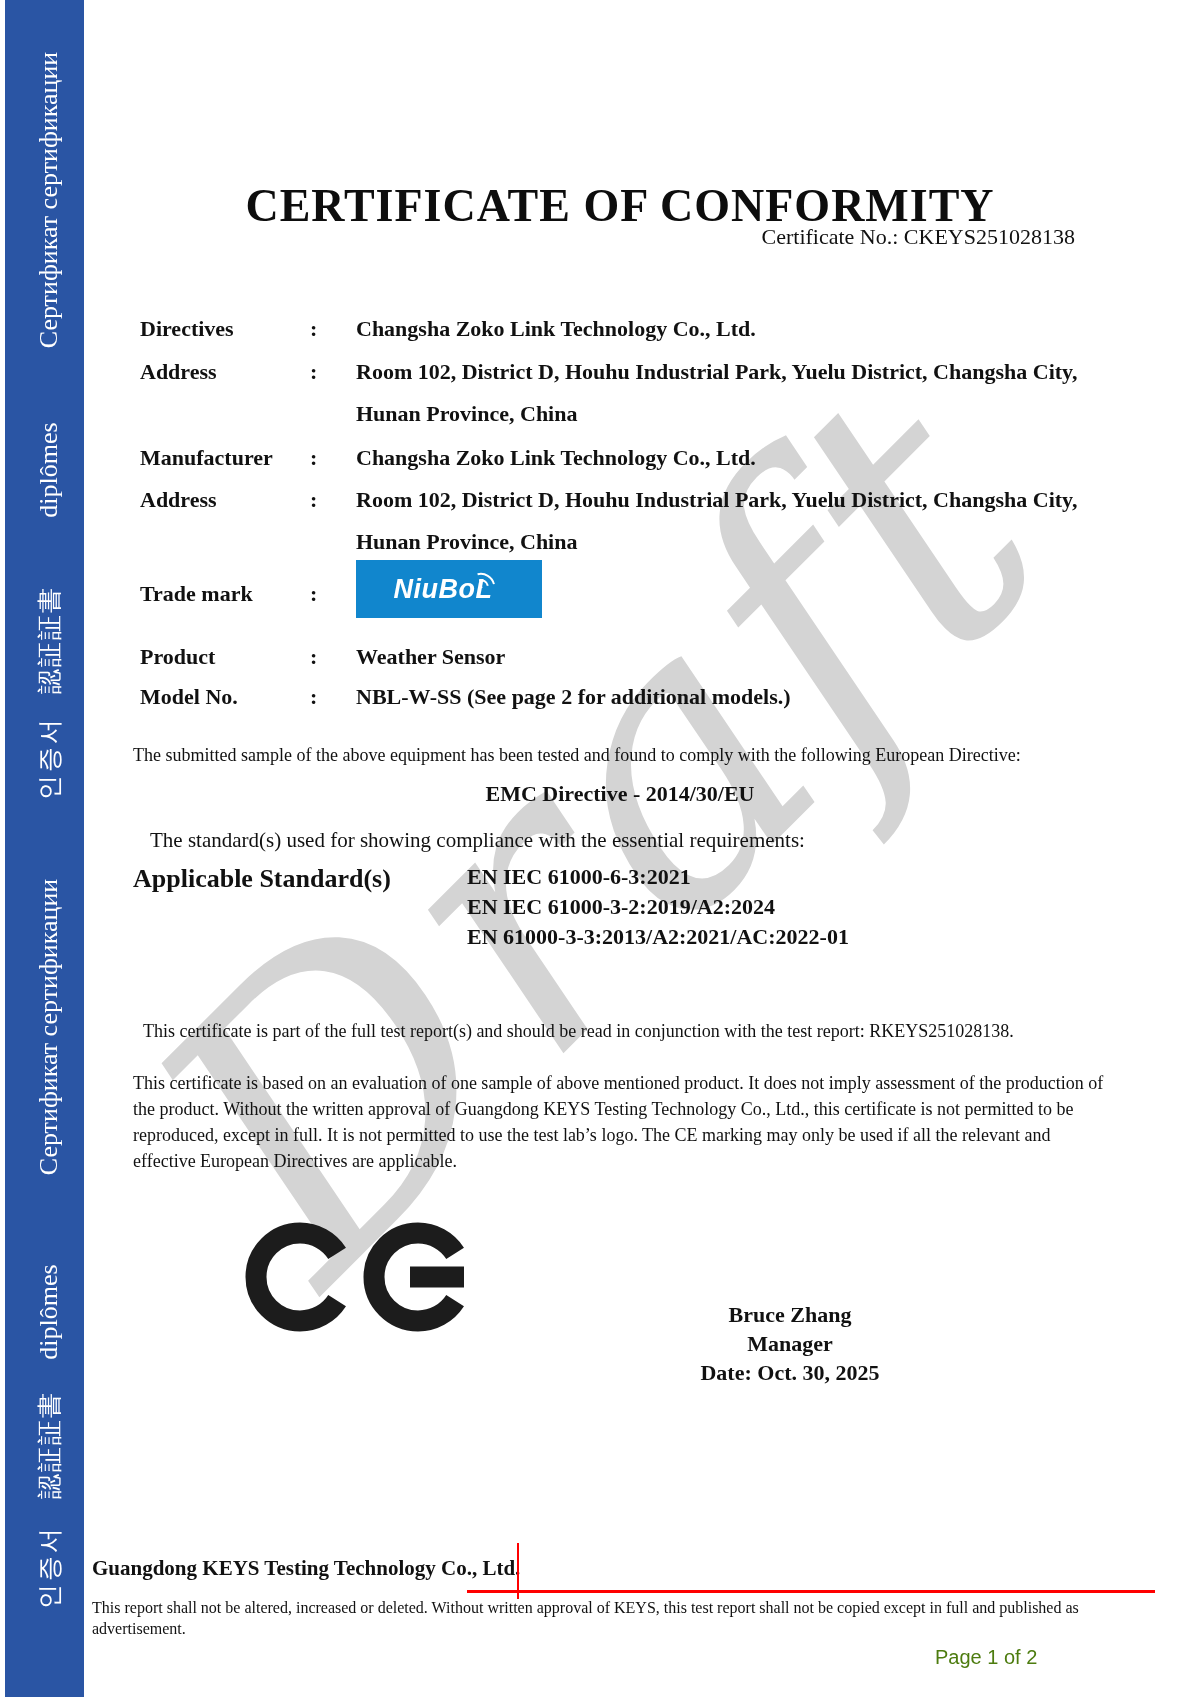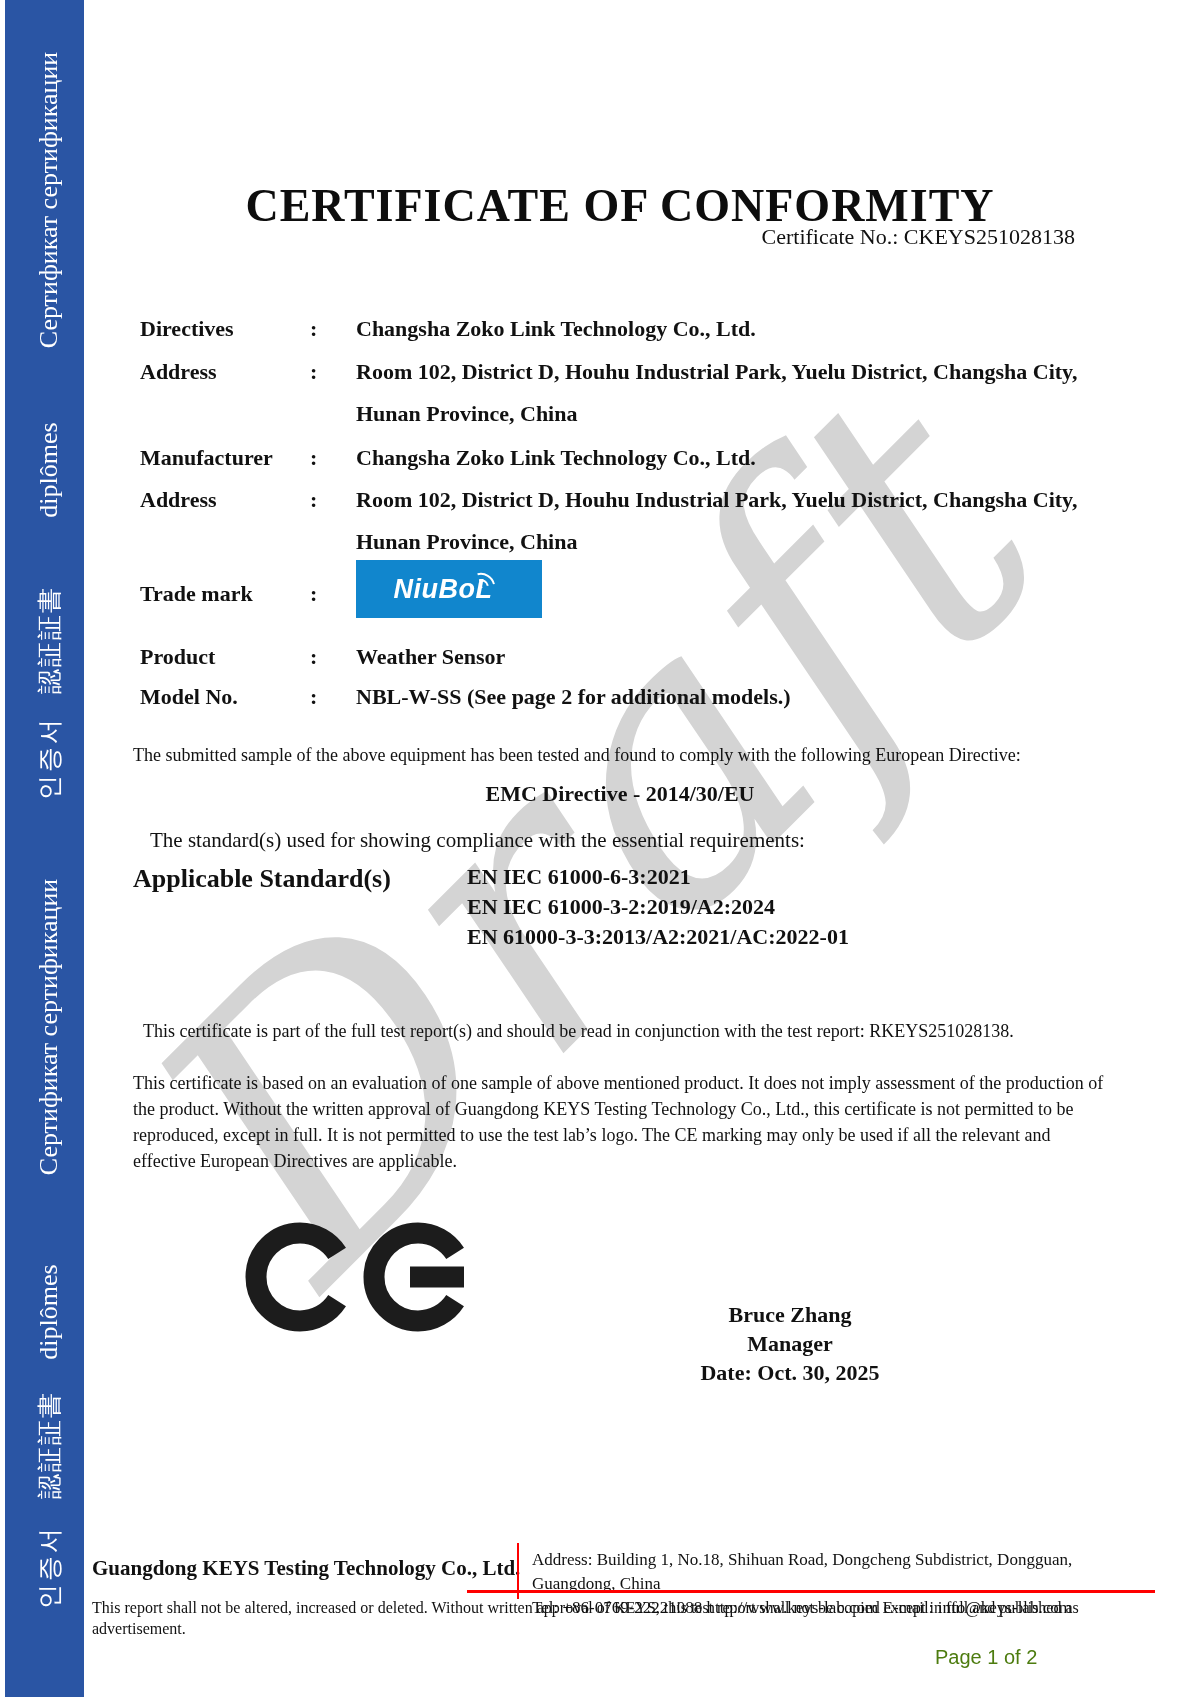--- a/index.html
+++ b/index.html
@@ -154,24 +154,20 @@
     </svg>
 
     <div class="sig">
       <div>Bruce Zhang</div>
       <div>Manager</div>
       <div>Date: Oct. 30, 2025</div>
     </div>
 
     <div class="company">Guangdong KEYS Testing Technology Co., Ltd.</div>
     <div class="vline"></div>
-    <div class="addrblock">
-      <div>Address: Building 1, No.18, Shihuan Road, Dongcheng Subdistrict, Dongguan, Guangdong, China</div>
-      <div>Tel: +86-0769-22221088 http://www.keys-lab.com  E-mail: info@keys-lab.com</div>
-    </div>
     <div class="hline"></div>
     <div class="disclaimer">
       <div>This report shall not be altered, increased or deleted. Without written approval of KEYS, this test report shall not be copied except in full and published as advertisement.</div>
     </div>
     <div class="pageno">Page 1 of 2</div>
 
   </main>
 </div>
 
 </body></html>

